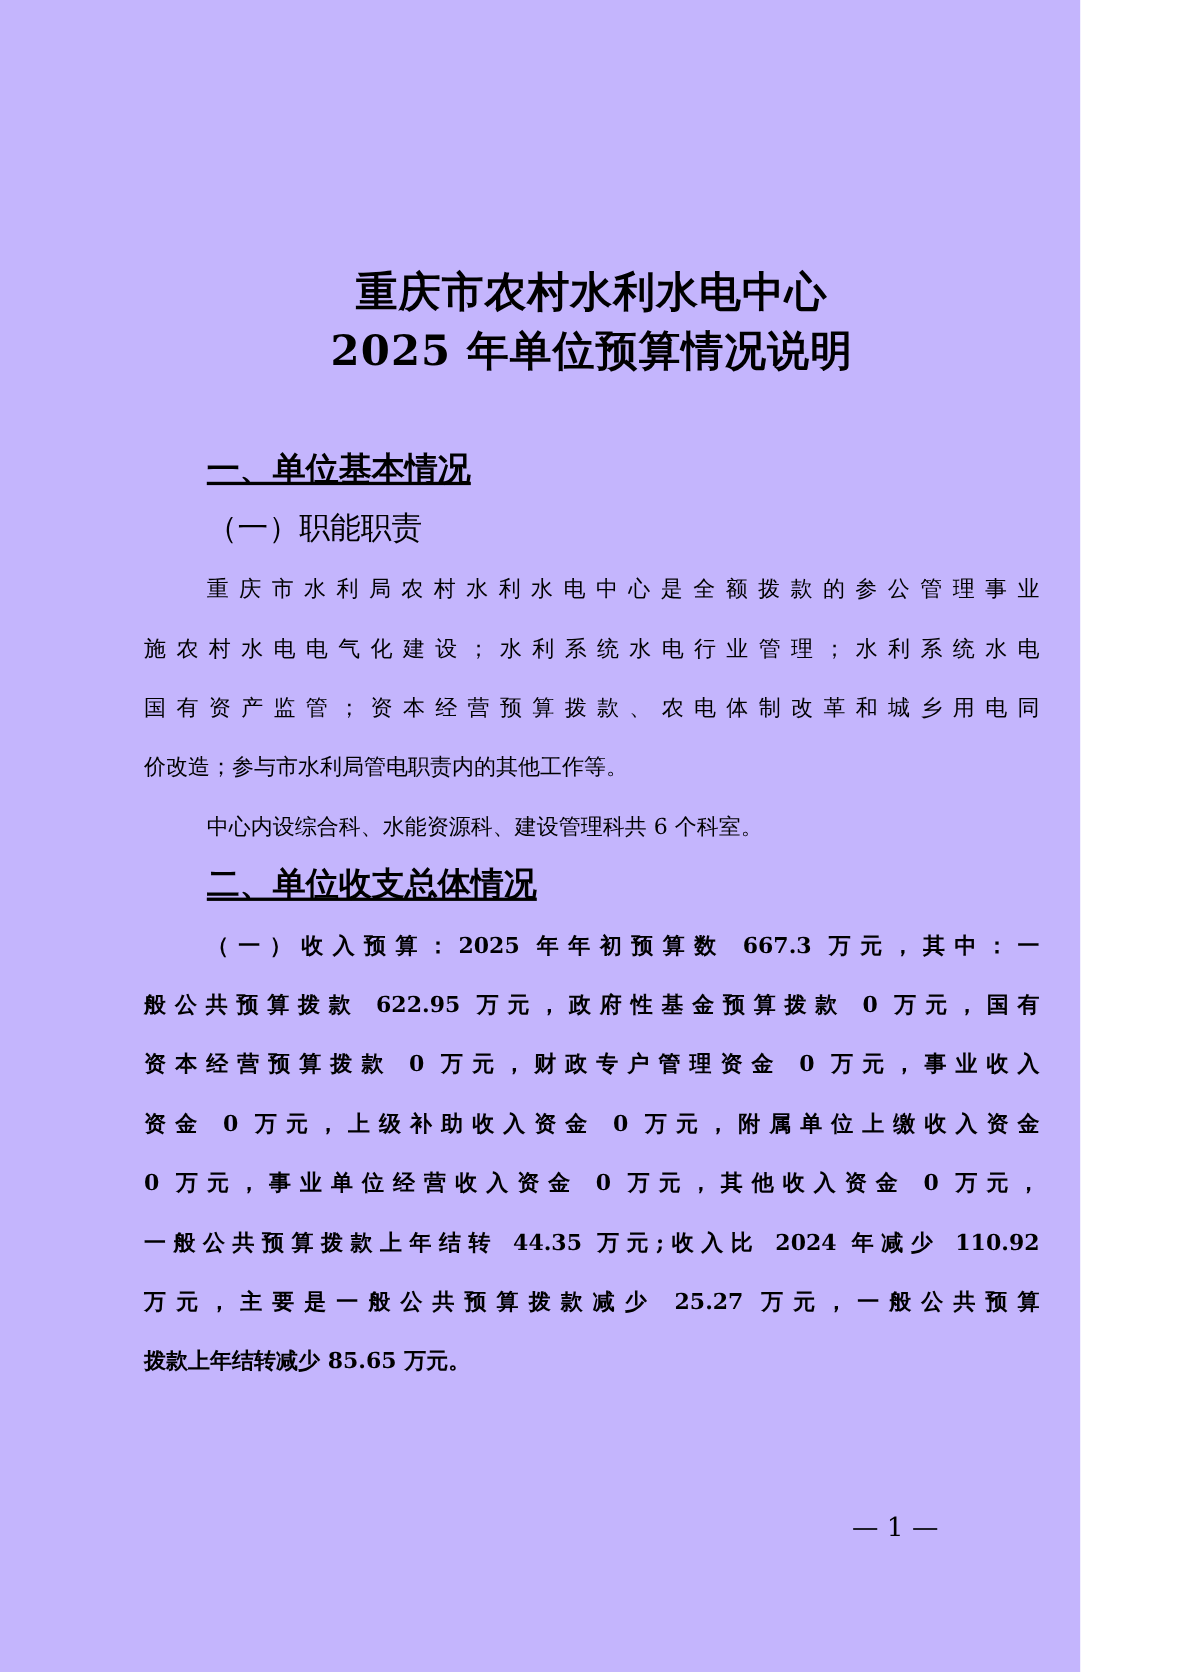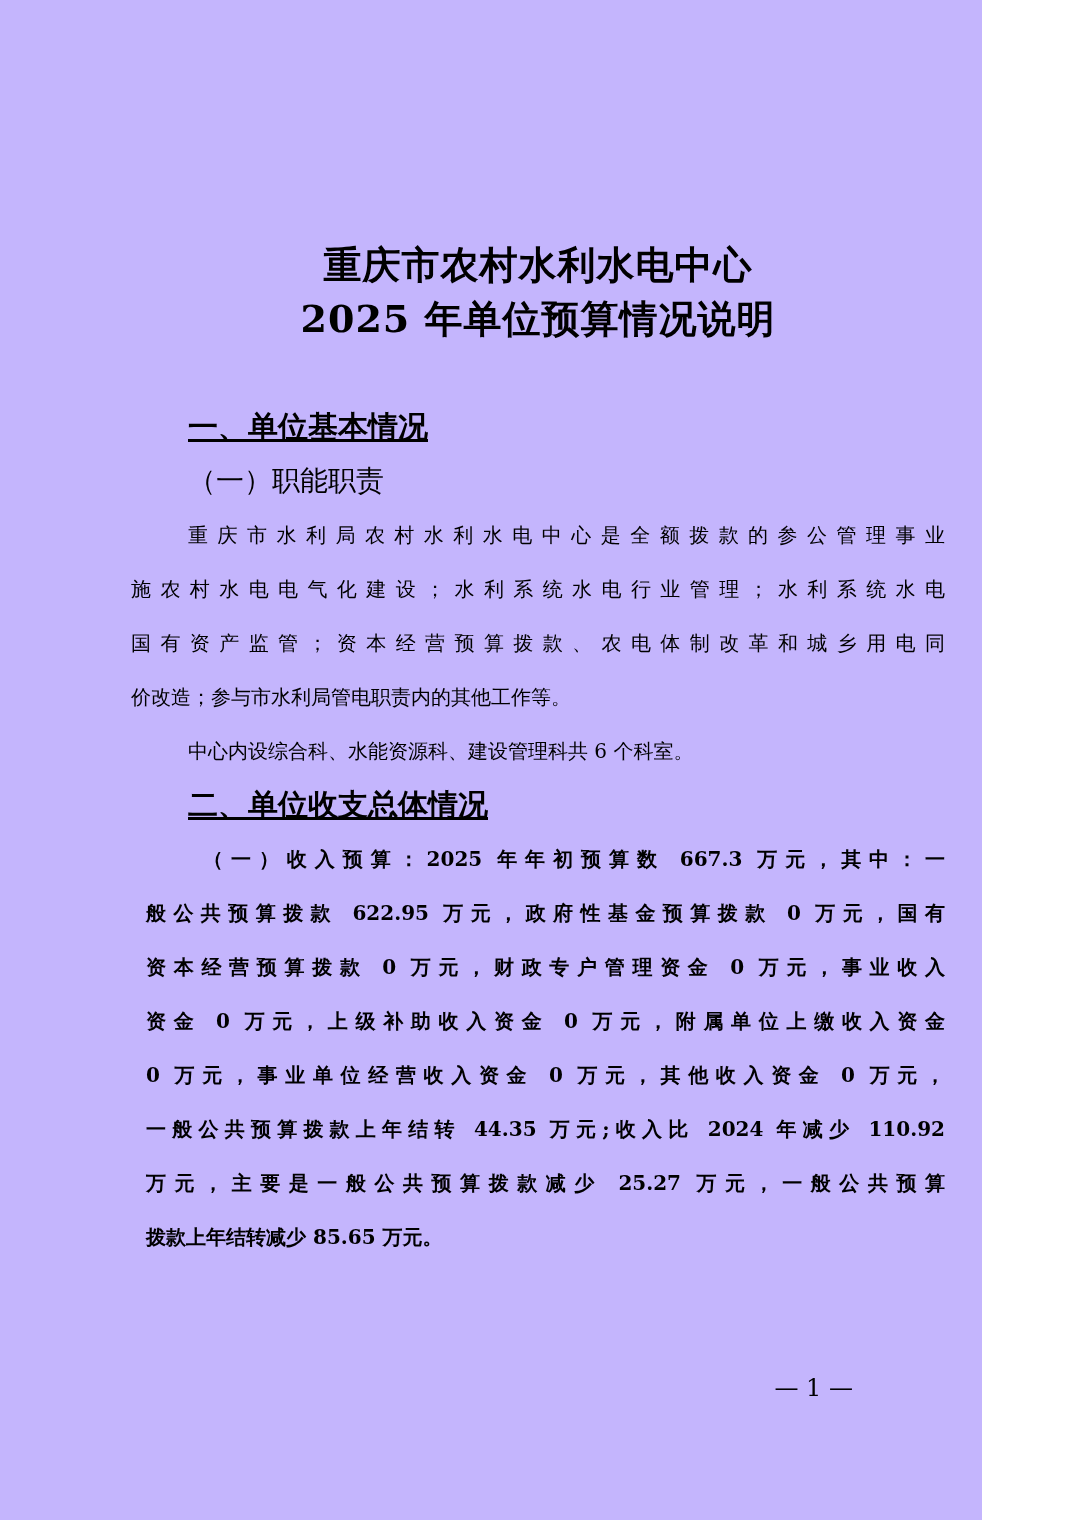--- a/index.html
+++ b/index.html
@@ -34,21 +34,21 @@
     text-decoration: underline;
   }
   .h2 {
     font-size: 28px;
     font-weight: 400;
     text-indent: 57px;
     font-family: Liberation Serif, serif;
   }
   .body-line { font-size: 20px; }
   .fangsong { font-weight: 400; }
-  .songti { font-weight: 600; margin-left: 15px; }
+  .songti { font-weight: 600; }
   .indent { text-indent: 57px; }
   .fill {
     text-align: justify;
     text-align-last: justify;
   }
   .footer {
     position: absolute;
     top: 1374px;
     right: 129px;
     font-size: 24px;

